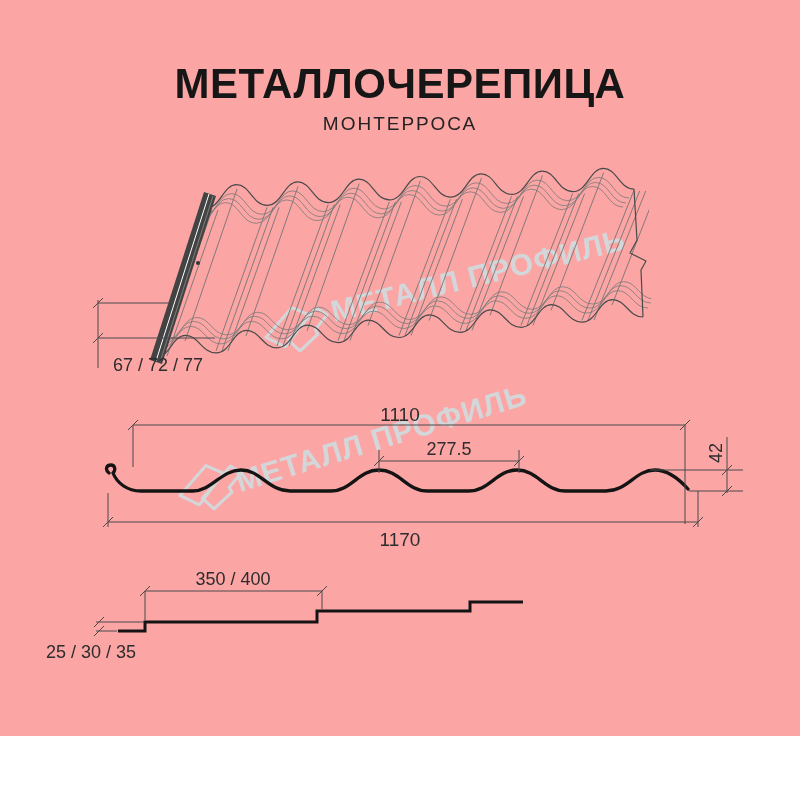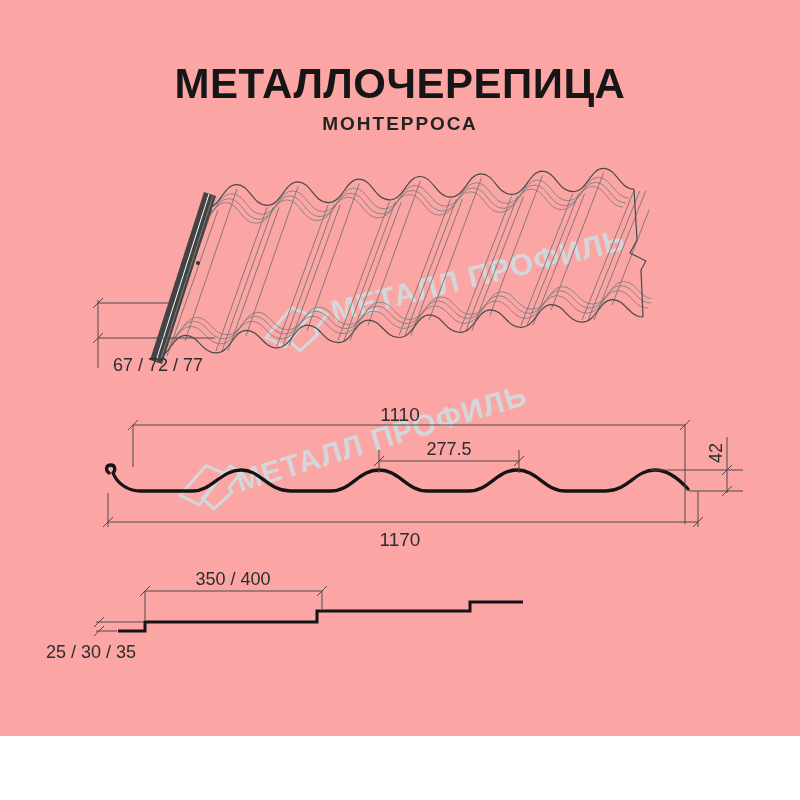--- a/index.html
+++ b/index.html
@@ -1,21 +1,21 @@
 <!DOCTYPE html>
 <html><head>
 <meta charset="utf-8">
 <style>
   html,body{margin:0;padding:0;background:#ffffff;}
   .page{position:relative;width:800px;height:736px;background:#fca5a5;overflow:hidden;
         font-family:"Liberation Sans",sans-serif;}
   .title{position:absolute;top:63px;left:0;width:800px;text-align:center;
          font-size:42px;line-height:42px;font-weight:700;letter-spacing:0.5px;color:#161616;}
   .subtitle{position:absolute;top:114px;left:0;width:800px;text-align:center;
-         font-size:19px;line-height:20px;font-weight:700;letter-spacing:2px;color:#232323;}
+         font-size:19px;line-height:20px;font-weight:400;letter-spacing:2px;color:#232323;}
   svg.drawing{position:absolute;left:0;top:0;}
   text{font-family:"Liberation Sans",sans-serif;fill:#2d2d2d;}
   .dim{stroke:#4a4a4a;stroke-width:1;fill:none;}
   .thick{stroke:#141414;stroke-width:3.3;fill:none;stroke-linecap:round;stroke-linejoin:round;}
   .thickstep{stroke:#141414;stroke-width:3;fill:none;stroke-linecap:butt;stroke-linejoin:miter;}
   .edge{stroke:#4a4a4a;stroke-width:1.2;fill:none;stroke-linejoin:round;}
   .surf{stroke:#707070;stroke-width:0.85;fill:none;}
   .band{stroke:#7a7a7a;stroke-width:0.8;fill:none;}
   .wmtext{fill:#d4d7d9;font-weight:700;font-size:30px;letter-spacing:1px;}
   .wmshape{stroke:#d4d7d9;stroke-width:3;fill:none;stroke-linejoin:round;}

